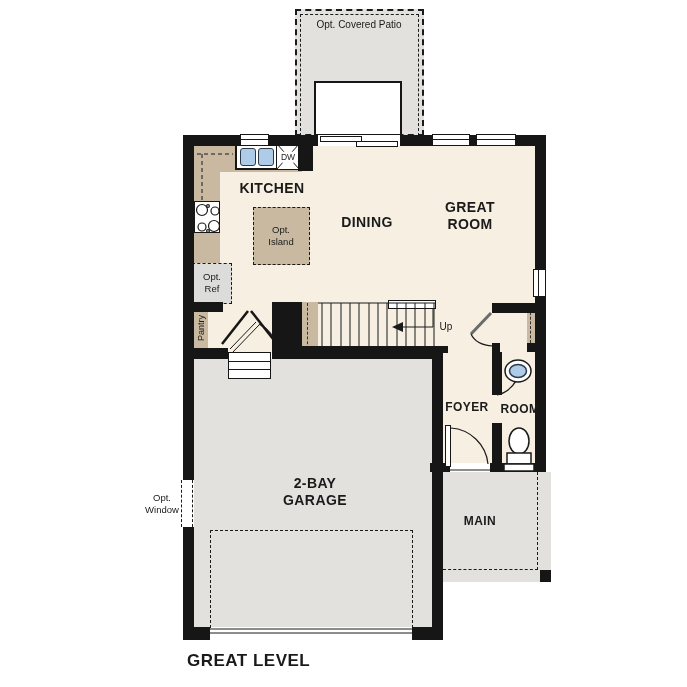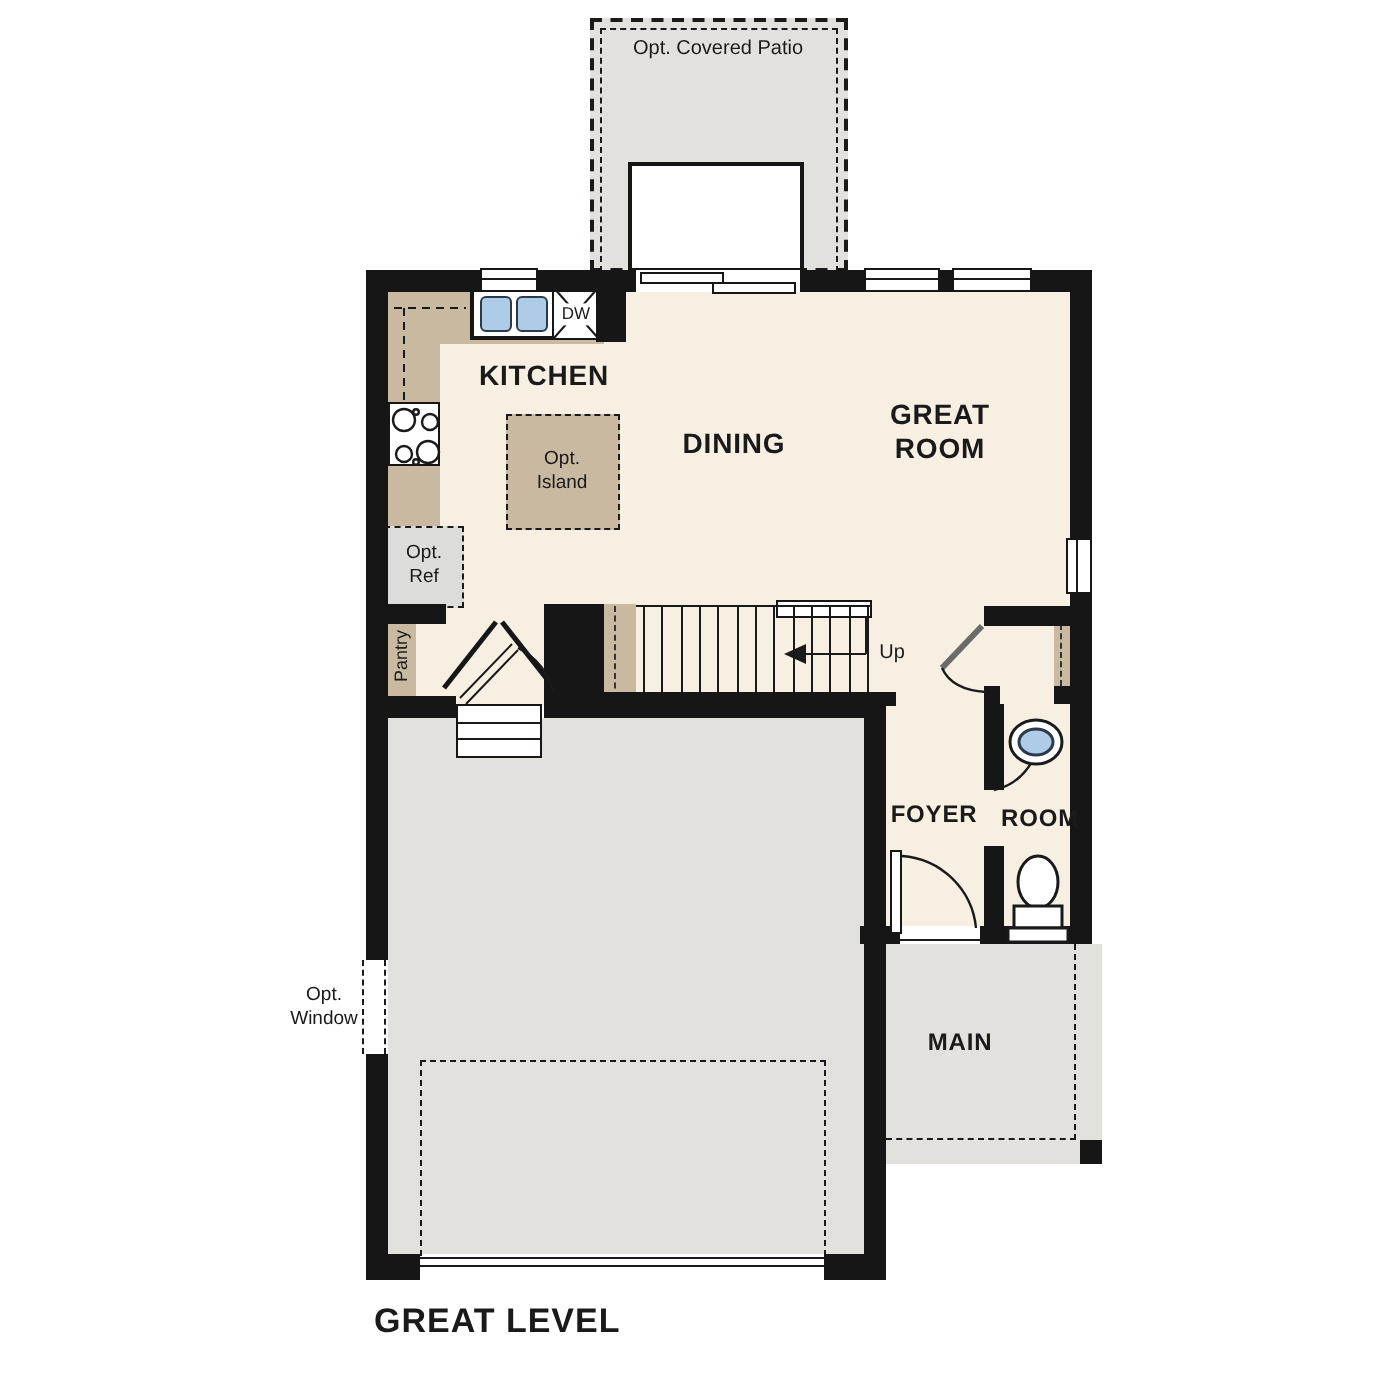--- a/index.html
+++ b/index.html
@@ -153,18 +153,20 @@
 ROOM</div>
   <div class="sm" style="left:281px;top:236px">Opt.
 Island</div>
   <div class="sm" style="left:212px;top:283px">Opt.
 Ref</div>
   <div class="sm" style="left:288px;top:157px;font-size:8.5px;background:#fff;padding:0 1px">DW</div>
   <div style="position:absolute;left:193px;top:307px;width:15px;height:41px;display:flex;align-items:center;justify-content:center;writing-mode:vertical-rl;transform:rotate(180deg);font-size:9px">Pantry</div>
   <div class="sm" style="left:446px;top:327px;font-size:10px">Up</div>
   <div class="lbl md" style="left:467px;top:407px">FOYER</div>
   <div class="lbl md" style="left:520px;top:409px">ROOM</div>
+  <div class="lbl" style="left:315px;top:492px">2-BAY
+GARAGE</div>
   <div class="lbl md" style="left:480px;top:521px">MAIN</div>
   <div class="sm" style="left:162px;top:504px">Opt.
 Window</div>
   <div style="position:absolute;left:187px;top:651px;font-weight:bold;font-size:17px;letter-spacing:.5px">GREAT LEVEL</div>
 
 </div>
 
 </body></html>

